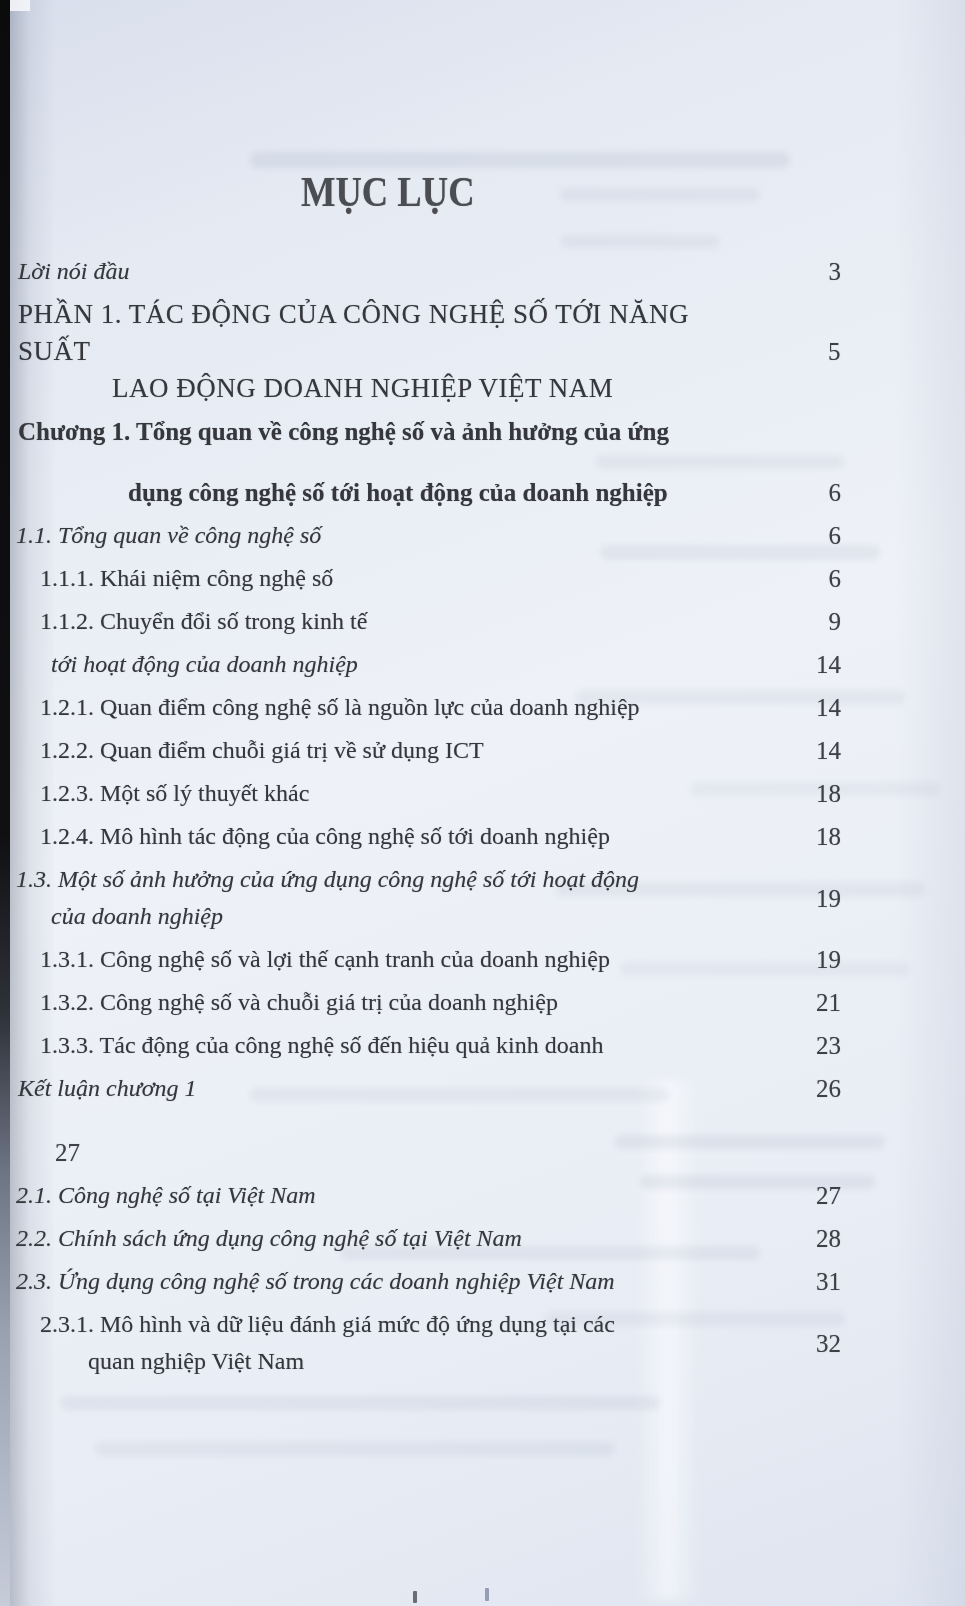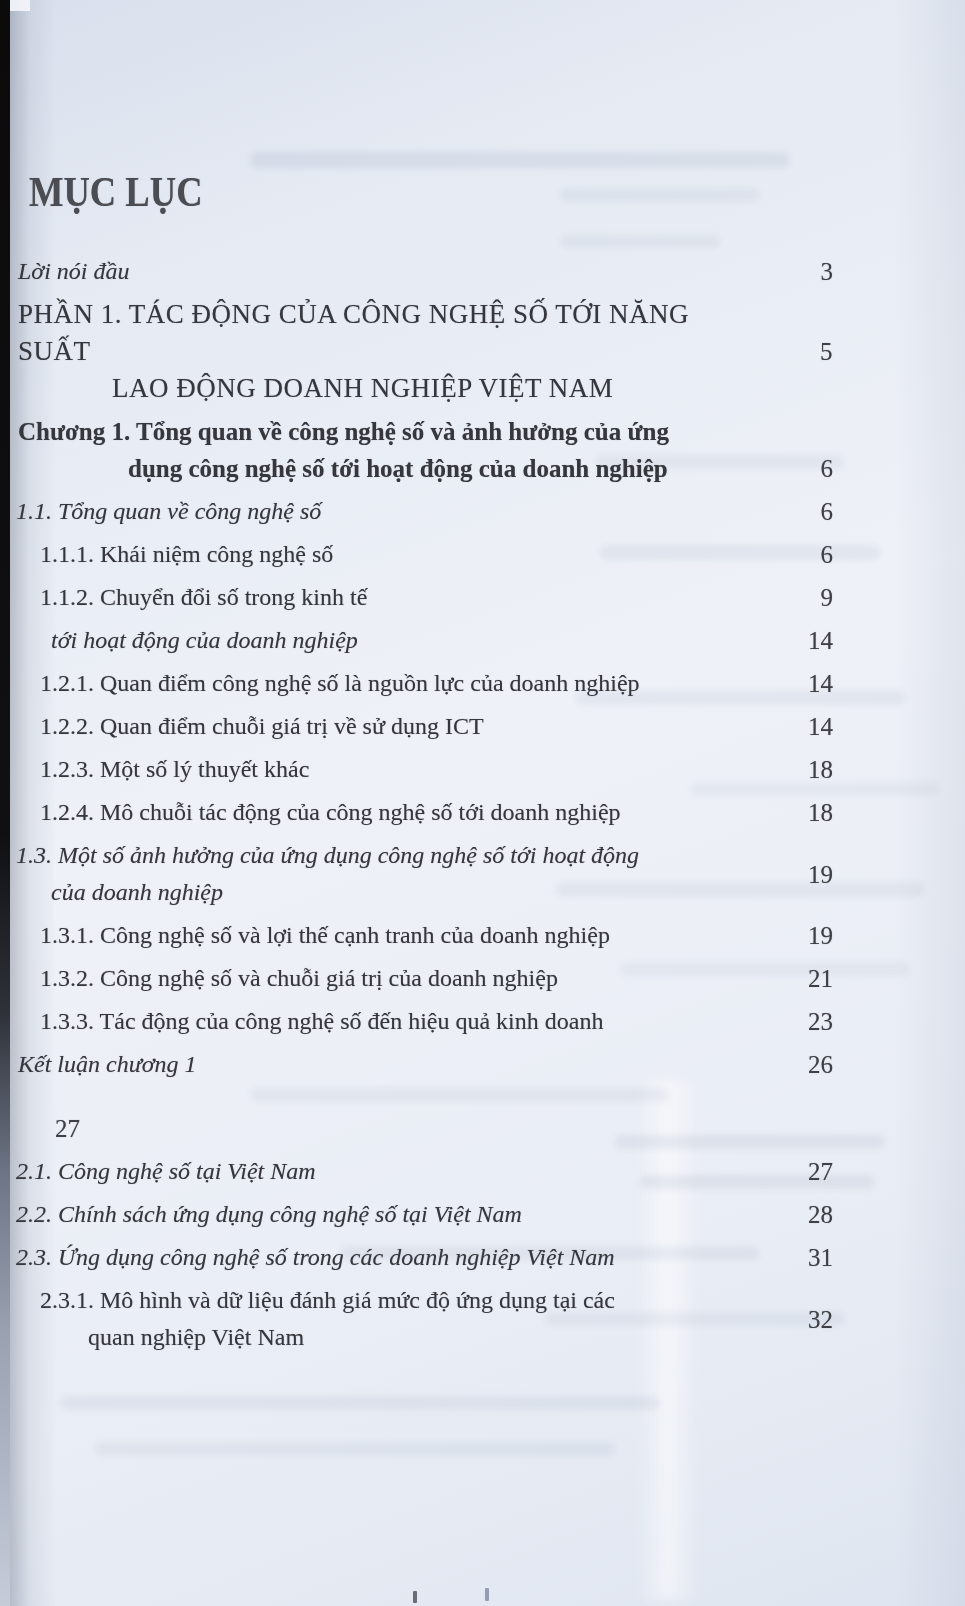--- a/index.html
+++ b/index.html
@@ -22,46 +22,46 @@
     position:absolute;right:0;top:0;width:70px;height:100%;
     background:linear-gradient(270deg,rgba(150,160,185,0.16),rgba(150,160,185,0) 100%);
   }
   .center-streak{
     position:absolute;left:636px;top:1080px;width:64px;height:520px;
     background:linear-gradient(90deg,rgba(255,255,255,0),rgba(255,255,255,0.55),rgba(255,255,255,0));
     filter:blur(6px);
   }
 
   
-  .title-wrap{position:absolute;left:16px;top:168px;width:744px;}
+  .title-wrap{position:absolute;left:16px;top:168px;width:744px;text-align:center;}
   .title{
     display:inline-block;font-size:42px;font-weight:bold;color:#4c4d52;
     letter-spacing:0px;transform:scaleX(.87);transform-origin:center;
     text-shadow:0 0 1px rgba(70,70,80,.5);
   }
 
   
-  #toc{position:absolute;left:16px;top:253px;right:132px;color:#36373d;}
+  #toc{position:absolute;left:16px;top:253px;right:124px;color:#36373d;}
   .row{display:flex;margin-bottom:6px;line-height:37px;text-shadow:0 0 1px rgba(55,56,64,.38);}
   .row .txt{flex:1;margin-right:36px;}
   .row .pg{width:64px;text-align:right;align-self:center;font-size:25px;font-style:normal;font-weight:normal;color:#3f4046;}
   #toc .row:nth-child(4){margin-top:4px;}
   #toc .row:nth-child(17){margin-top:27px;}
   #toc .row:nth-child(3) .pg{align-self:flex-end;}
 
   .front-italic{font-style:italic;font-size:24px;}
   .front-italic .t1{padding-left:2px;}
 
   .part{font-size:27px;letter-spacing:.5px;gap:40px;}
   .part .t1{padding-left:2px;}
   .part .t2{padding-left:96px;}
 
   .chapter{font-weight:bold;font-size:25px;}
   .chapter .t1{padding-left:2px;}
-  .chapter .t2{padding-left:112px;}
+  .chapter .t2{padding-left:112px;margin-top:24px;}
 
   .section{font-style:italic;font-size:24px;align-items:flex-end;}
   .section .t2{padding-left:35px;}
 
   .subsection{font-size:24px;}
   .subsection .t1{padding-left:24px;}
   .subsection .t2{padding-left:72px;}
 
   
   .ghost{position:absolute;background:#5a6a8c;filter:blur(3px);border-radius:7px;}
@@ -164,21 +164,21 @@
   </div>
     <div class="row subsection">
     <div class="txt">
       <div class="t1">1.2.3. Một số lý thuyết khác</div>
 
     </div>
     <div class="pg">18</div>
   </div>
     <div class="row subsection">
     <div class="txt">
-      <div class="t1">1.2.4. Mô chuỗi tác động của công nghệ số tới doanh nghiệp</div>
+      <div class="t1">1.2.4. Mô hình tác động của công nghệ số tới doanh nghiệp</div>
 
     </div>
     <div class="pg">18</div>
   </div>
     <div class="row section">
     <div class="txt">
       <div class="t1">1.3. Một số ảnh hưởng của ứng dụng công nghệ số tới hoạt động</div>
       <div class="t2">của doanh nghiệp</div>
     </div>
     <div class="pg">19</div>

